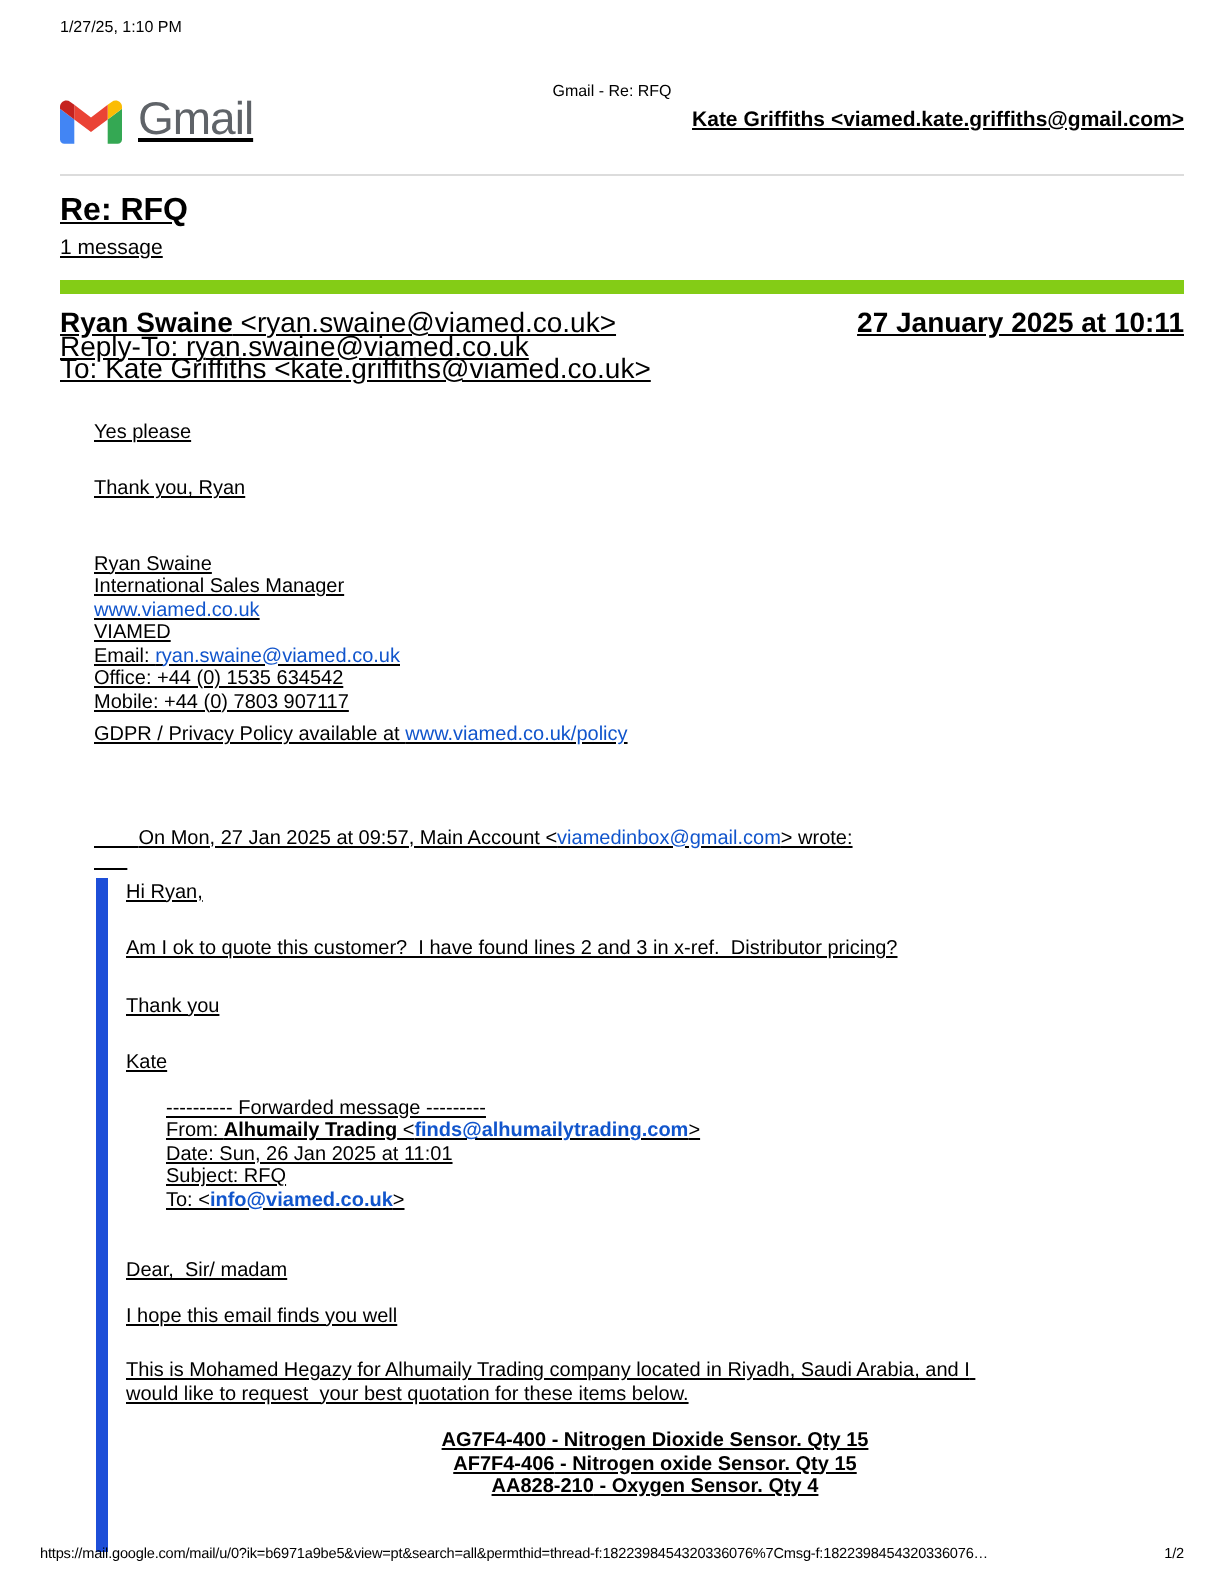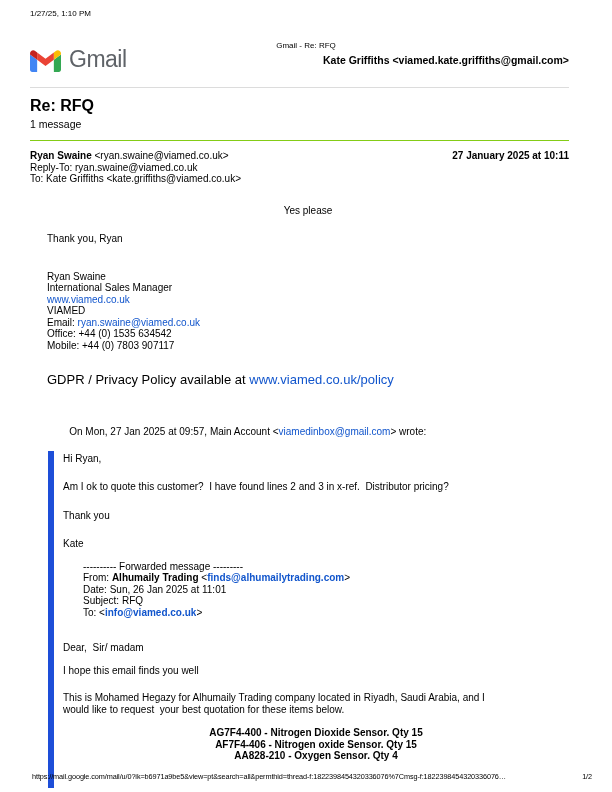--- a/index.html
+++ b/index.html
@@ -7,62 +7,62 @@
   body {
     width:612px; height:792px; position:relative; overflow:hidden;
     font-family:"Liberation Sans","DejaVu Sans",sans-serif;
     color:#000;
   }
   .print-header {
     position:absolute; top:9px; left:30px; right:30px;
     font-size:8px; line-height:10px;
   }
   .ph-center { position:absolute; left:0; right:0; text-align:center;margin-top:32px; }
-  .content { position:absolute; left:30px; right:43px; top:0; }
+  .content { position:absolute; left:30px; right:20px; top:0;text-decoration:underline; }
 
   .gmail-header {
     margin-top:46px; padding-bottom:14px; border-bottom:1px solid #dcdcdc;
     display:flex; justify-content:space-between; align-items:center;
   }
   .logo { display:flex; align-items:center; gap:8px; }
   .wordmark { font-size:23px; color:#5f6368; letter-spacing:-0.5px; }
   .account { font-size:10.5px; font-weight:bold; }
 
-  .subject-block { padding:9px 0 10px; border-bottom:1px solid #84cc16; }
+  .subject-block { padding:9px 0 10px; border-bottom:7px solid #84cc16; }
   .subject { font-size:16px; font-weight:bold; line-height:17px; }
   .msg-count { font-size:10.5px; margin-top:5px; line-height:11px; }
 
-  .msg-header { padding-top:9px; font-size:10px; line-height:11.5px; }
+  .msg-header { padding-top:9px; font-size:14px; line-height:11.5px; }
   .msg-row1 { display:flex; justify-content:space-between; }
   .b { font-weight:bold; }
 
   .msg-body { margin-left:17px; margin-top:20px; font-size:10px; line-height:11.5px; }
-  .p1 { margin-bottom:17px;text-align:center; }
+  .p1 { margin-bottom:17px; }
   .p2 { margin-bottom:26px; }
-  .gdpr { margin-top:24px; font-size:13px; line-height:9px; }
+  .gdpr { margin-top:6px; font-size:10px; line-height:9px; }
   .quote-intro { margin-top:30px; white-space:pre-wrap; }
 
   a.link { color:#1155cc; text-decoration:none; cursor:pointer; }
   a.link.b { font-weight:bold; }
 
   blockquote.quote {
     margin:2px 0 0 1px; border-left:6px solid #1d4ed8;
     padding:2px 0 26px 9px;
   }
   .qp { margin-bottom:17px; white-space:pre-wrap; }
   .qp-last { margin-bottom:11px; }
   .fwd-line { line-height:11.5px;margin-left:20px; }
   .salutation { margin-top:24px; white-space:pre-wrap; }
   .opening { margin-top:11px; }
   .request { margin-top:16px; max-width:428px; white-space:pre-wrap; }
   .items { margin-top:12px; font-weight:bold;text-align:center; }
   .item { line-height:11.5px; white-space:pre-wrap; }
 
   .print-footer {
-    position:absolute; bottom:11px; left:32px; right:20px;
+    position:absolute; bottom:11px; left:20px; right:20px;
     display:flex; justify-content:space-between;
     font-size:7.3px; line-height:9px; letter-spacing:-0.1px;
   }
   .url { max-width:548px; overflow:hidden; white-space:nowrap; }
 </style>
 </head>
 <body>
 
 <div>
 

